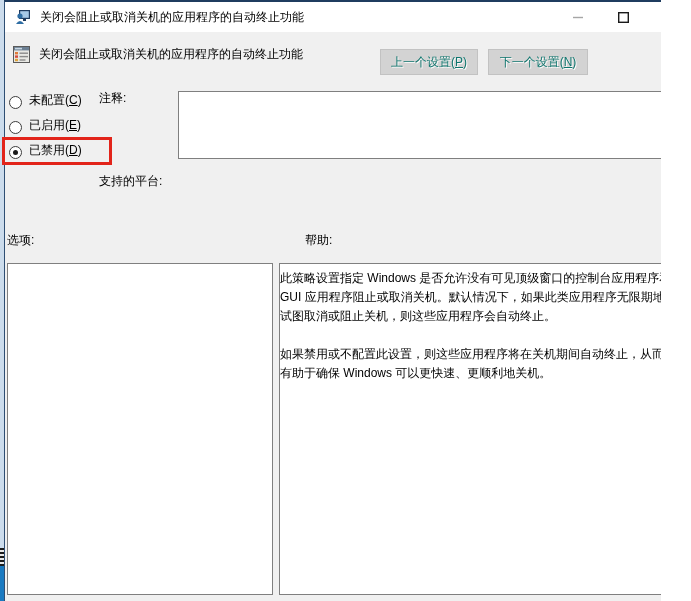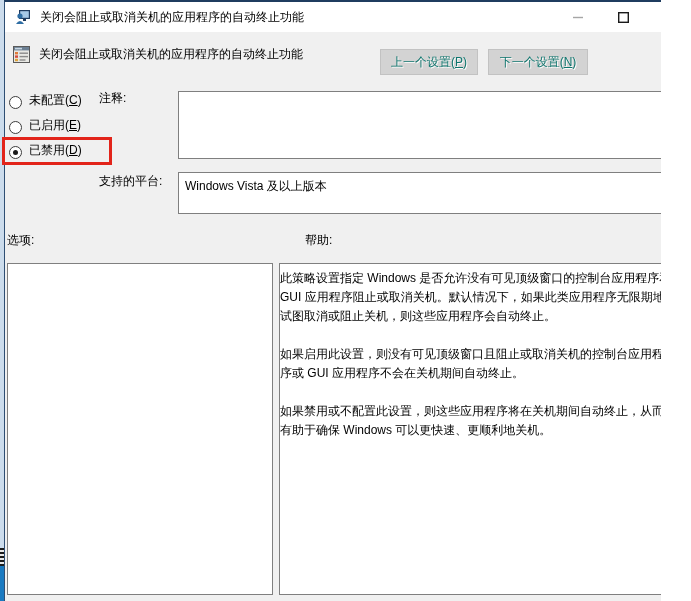--- a/index.html
+++ b/index.html
@@ -147,37 +147,29 @@
     <span class="fld-label" style="left:94px; top:88px;">注释:</span>
     <div class="box comment-box">
       <span></span>
       <div class="vscroll">
         <i class="chev up"></i>
         <i class="chev dn"></i>
       </div>
     </div>
 
     <span class="fld-label" style="left:94px; top:171px;">支持的平台:</span>
-    <div class="box platform-box">
-      <span class="value">Windows Vista 及以上版本</span>
-      <div class="vscroll">
-        <i class="chev up"></i>
-        <i class="chev dn"></i>
-      </div>
-    </div>
 
     <span class="fld-label" style="left:2px; top:230px;">选项:</span>
     <span class="fld-label" style="left:300px; top:230px;">帮助:</span>
 
     <div class="box options-box"></div>
 
     <div class="box help-box">
       <div class="help-text">
         <p>此策略设置指定 Windows 是否允许没有可见顶级窗口的控制台应用程序和 GUI 应用程序阻止或取消关机。默认情况下，如果此类应用程序无限期地试图取消或阻止关机，则这些应用程序会自动终止。</p>
-        <p>如果启用此设置，则没有可见顶级窗口且阻止或取消关机的控制台应用程序或 GUI 应用程序不会在关机期间自动终止。</p>
         <p>如果禁用或不配置此设置，则这些应用程序将在关机期间自动终止，从而有助于确保 Windows 可以更快速、更顺利地关机。</p>
       </div>
     </div>
     <div class="help-scroll">
       <i class="chev up"></i>
       <i class="chev dn"></i>
     </div>
 
   </div>
 

